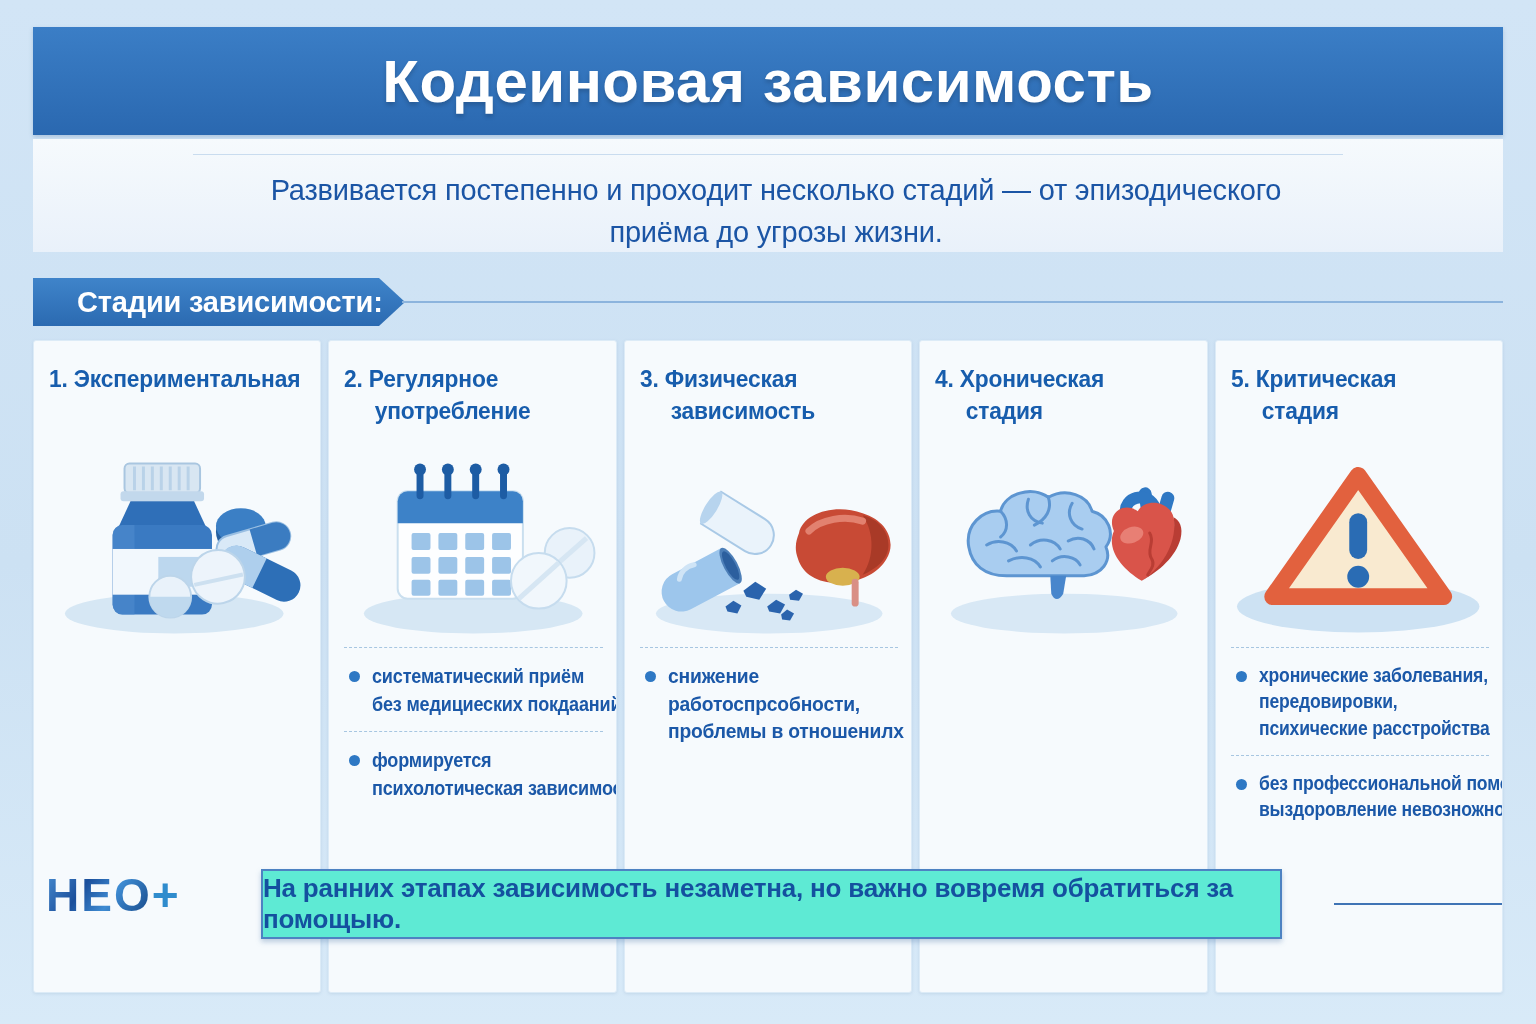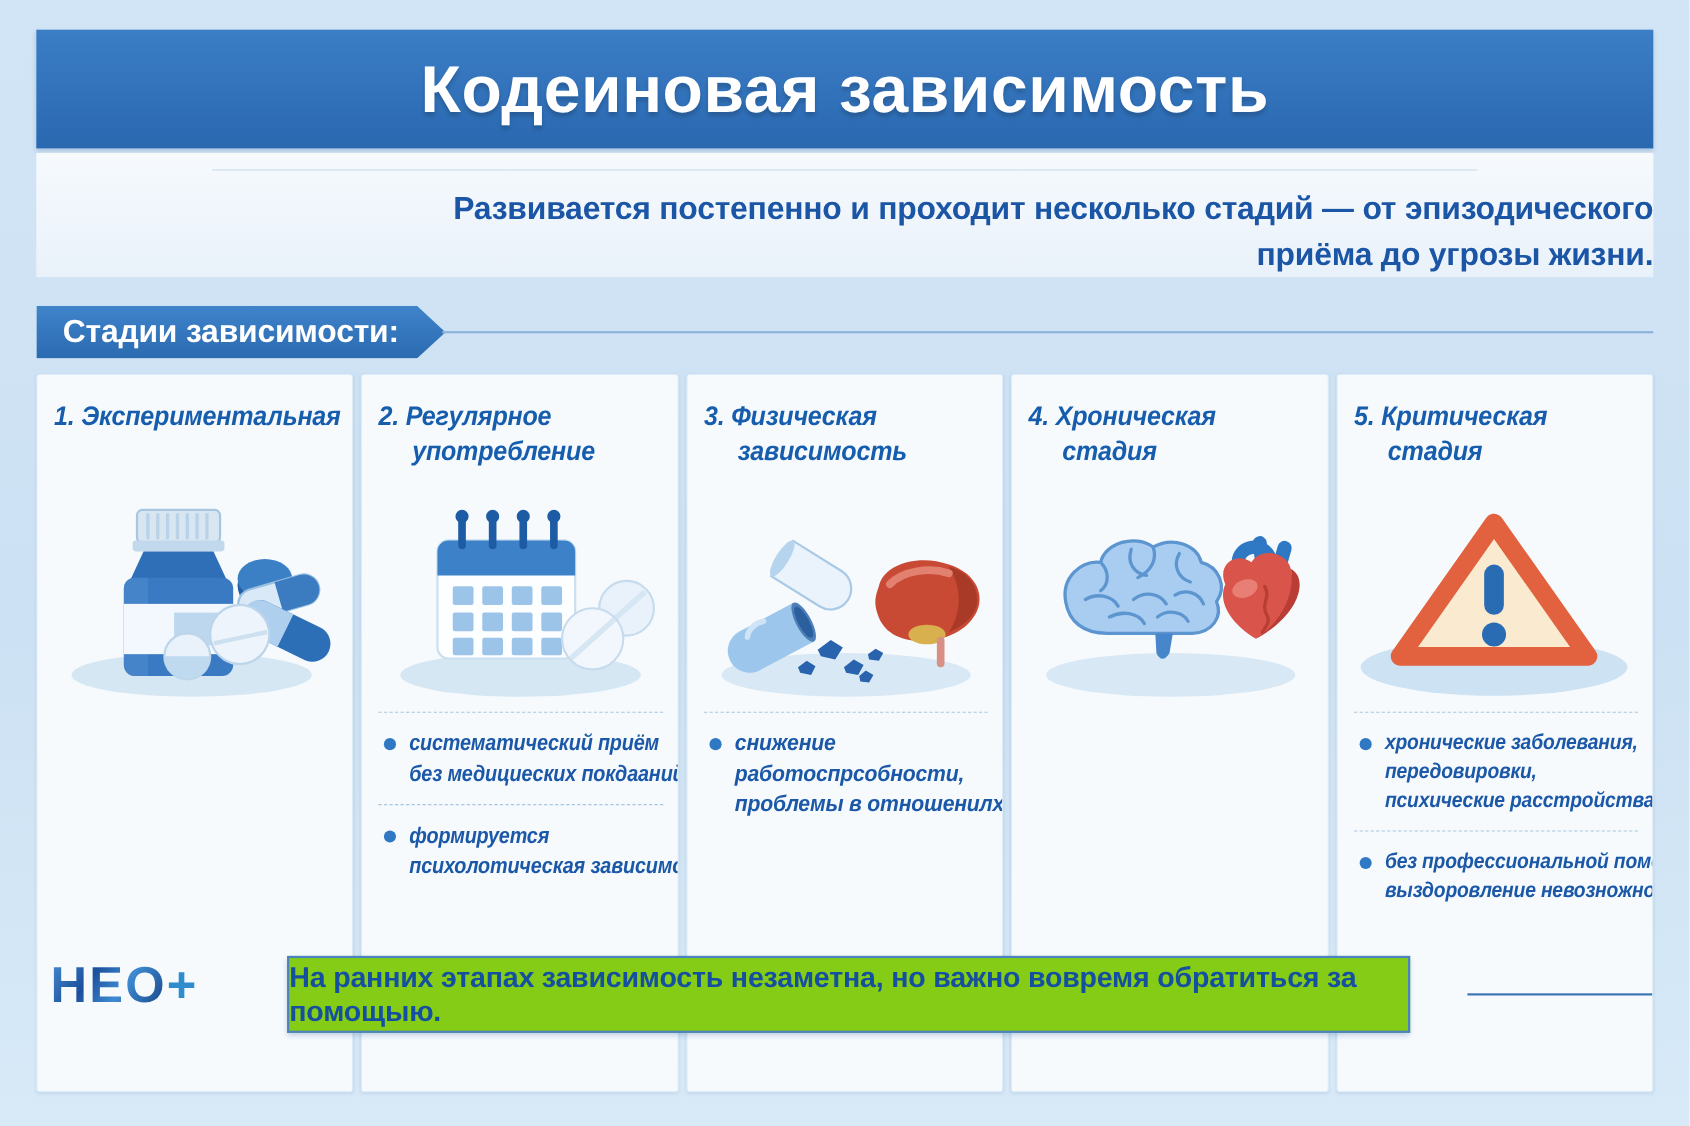--- a/index.html
+++ b/index.html
@@ -20,35 +20,35 @@
     text-shadow:0 3px 4px rgba(0,0,0,.18);
   }
   .subtitle-panel{
     position:absolute;left:33px;top:139px;width:1470px;height:113px;
     background:linear-gradient(180deg,#f6fafd 0%,#e9f1fa 100%);
   }
   .subtitle-panel::before{
     content:"";position:absolute;left:160px;right:160px;top:15px;height:1px;background:#c9dcef;
   }
   .subtitle{
-    margin:0;padding-top:30px;text-align:right;white-space:pre-line;
-    color:#1b55a5;font-size:29px;font-weight:700;line-height:1.45;letter-spacing:-.2px;padding-left:16px;
+    margin:0;padding-top:30px;text-align:center;white-space:pre-line;
+    color:#1b55a5;font-size:29px;font-weight:400;line-height:1.45;letter-spacing:-.2px;padding-left:16px;
   }
   .section-banner{
     position:absolute;left:33px;top:278px;width:372px;height:48px;box-sizing:border-box;
     background:linear-gradient(180deg,#3f84ca 0%,#2b6ab1 100%);
     clip-path:polygon(0 0,calc(100% - 26px) 0,100% 50%,calc(100% - 26px) 100%,0 100%);
-    display:flex;align-items:center;padding-left:24px;
+    display:flex;align-items:center;padding-left:44px;
   }
   .section-banner span{color:#fff;font-size:29px;font-weight:bold;letter-spacing:-.2px;}
   .section-line{position:absolute;left:402px;top:301px;width:1101px;height:2px;background:#8cb4dd;}
 
   .stages{
     position:absolute;left:33px;top:340px;width:1470px;height:653px;
-    display:grid;grid-template-columns:repeat(5,1fr);gap:7px;font-style:italic;
+    display:grid;grid-template-columns:repeat(5,1fr);gap:7px;
   }
   .stage{
     background:#f6fafd;border:1px solid #dcebf7;border-radius:3px;
     box-shadow:0 1px 3px rgba(100,140,180,.18);
     padding:22px 13px 10px 15px;box-sizing:border-box;
     display:flex;flex-direction:column;overflow:hidden;
   }
   .stage-title{
     margin:0;min-height:84px;color:#175dad;font-size:24.5px;font-weight:bold;line-height:1.32;
     white-space:pre;padding-left:33px;text-indent:-33px;
@@ -72,21 +72,21 @@
   .logo .neo{color:#2066b2;}
   @supports ((-webkit-background-clip:text) or (background-clip:text)){
     .logo .neo{
       background:linear-gradient(125deg,#4a90d4 0%,#1b4f9b 35%,#3e8bd2 60%,#123f7e 100%);
       -webkit-background-clip:text;background-clip:text;color:transparent;
     }
   }
   .logo .plus{color:#2f8ccd;}
   .note-banner{
     position:absolute;left:261px;top:869px;width:1021px;height:70px;box-sizing:border-box;
-    background:#84cc16;border:2px solid #4d82c2;box-shadow:0 3px 5px rgba(80,120,170,.35);
+    background:#5eead4;border:2px solid #4d82c2;box-shadow:0 3px 5px rgba(80,120,170,.35);
     display:flex;align-items:center;justify-content:center;
   }
   .note-banner span{color:#14509f;font-size:26px;font-weight:bold;letter-spacing:-.2px;}
   .footer-line{position:absolute;left:1334px;top:903px;width:168px;height:2px;background:#3f74b5;}
 </style>
 </head>
 <body>
 
 <div class="page">
 

